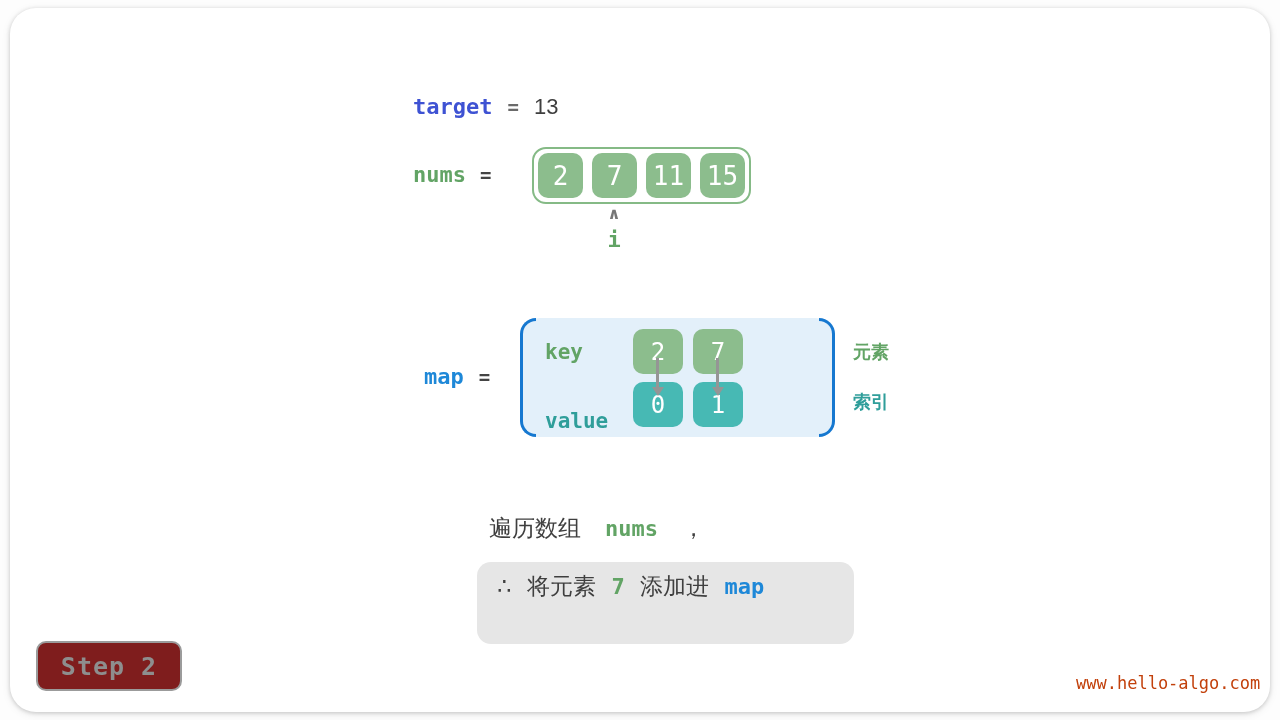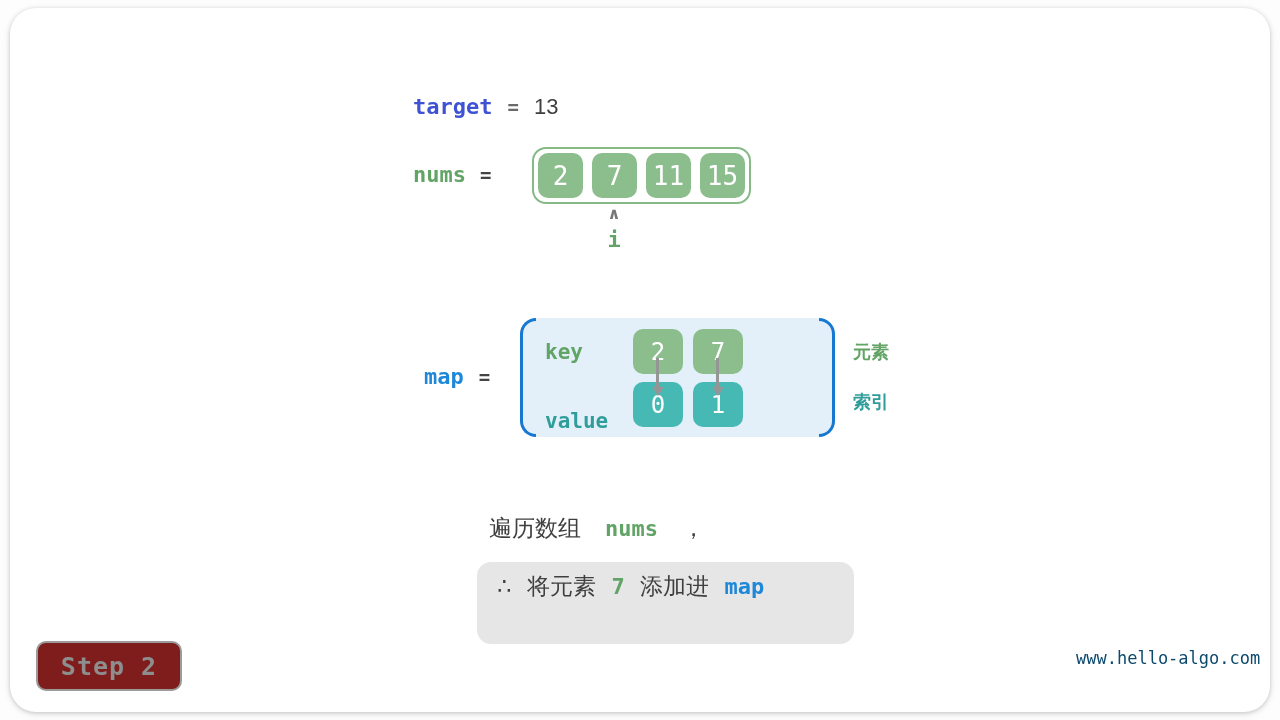--- a/index.html
+++ b/index.html
@@ -151,23 +151,23 @@
     box-sizing: border-box;
     background: #7f1d1d;
     border: 2px solid #9b9b9b;
     border-radius: 10px;
     display: flex; align-items: center; justify-content: center;
     font-family: "DejaVu Sans Mono", "Liberation Mono", monospace;
     font-weight: bold; font-size: 25px; color: #8e8e8e;
     letter-spacing: 1px;
   }
   .site-url {
-    position: absolute; left: 1076px; top: 648px;
-    font-family: "DejaVu Sans Mono", "Liberation Mono", monospace;
-    font-size: 17px; color: #0c4a6e;
+    position: absolute; left: 1076px; top: 673px;
+    font-family: "DejaVu Sans Mono", "Liberation Mono", monospace;
+    font-size: 17px; color: #c2410c;
   }
 </style>
 </head>
 <body>
 
 <div class="stage">
   <div class="card"></div>
 
   <div class="target-line">
     <span class="code t-indigo">target</span>

